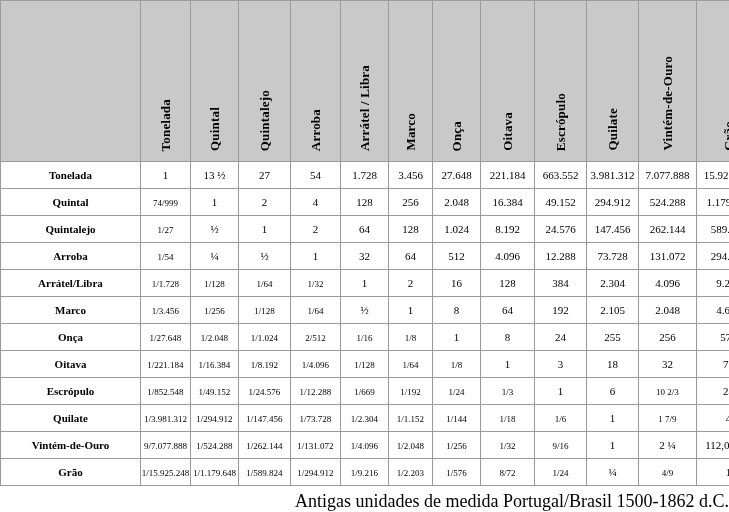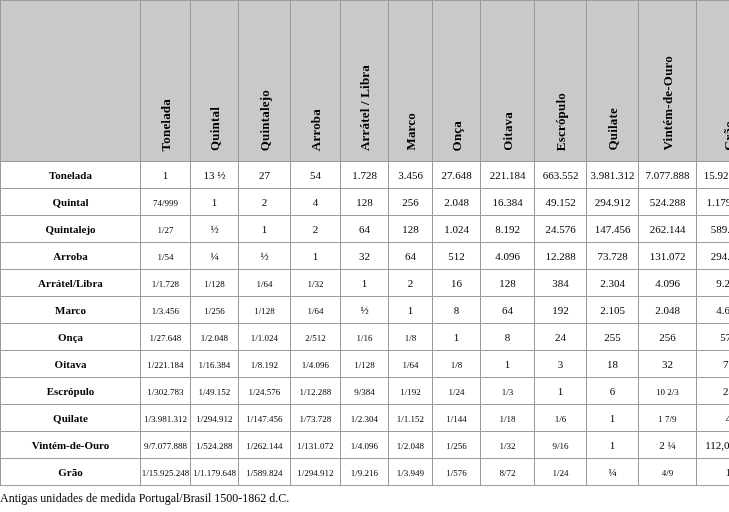--- a/index.html
+++ b/index.html
@@ -53,22 +53,22 @@
     font-size:14px;
     text-align:left;
     padding-left:6px;
     height:26px;
   }
   td.val{height:26px;font-size:11.5px;}
   td.diag{background:#c9c9c9;}
   td.kg{font-size:11.5px;}
   .frac{font-size:9px;}
   .caption{
-    text-align:left;
-    font-size:12px;
+    text-align:right;
+    font-size:18px;
     font-family:"Liberation Serif", serif;
     padding-top:5px;
   }
 </style>
 </head>
 <body>
 
 <div id="wrap">
 
   <table class="conv">
@@ -229,25 +229,25 @@
           <td class="val"><span class="frac">1/8</span></td>
           <td class="val diag">1</td>
           <td class="val">3</td>
           <td class="val">18</td>
           <td class="val">32</td>
           <td class="val">72</td>
           <td class="val kg">3,5856 g</td>
         </tr>
         <tr>
           <td class="rowhead">Escrópulo</td>
-          <td class="val"><span class="frac">1/302.783</span></td>
+          <td class="val"><span class="frac">1/852.548</span></td>
           <td class="val"><span class="frac">1/49.152</span></td>
           <td class="val"><span class="frac">1/24.576</span></td>
           <td class="val"><span class="frac">1/12.288</span></td>
-          <td class="val"><span class="frac">9/384</span></td>
+          <td class="val"><span class="frac">1/669</span></td>
           <td class="val"><span class="frac">1/192</span></td>
           <td class="val"><span class="frac">1/24</span></td>
           <td class="val"><span class="frac">1/3</span></td>
           <td class="val diag">1</td>
           <td class="val">6</td>
           <td class="val"><span class="frac">10 2/3</span></td>
           <td class="val">24</td>
           <td class="val kg">1,1952 g</td>
         </tr>
         <tr>
@@ -281,21 +281,21 @@
           <td class="val diag">2 ¼</td>
           <td class="val kg">112,05 mg</td>
         </tr>
         <tr>
           <td class="rowhead">Grão</td>
           <td class="val"><span class="frac">1/15.925.248</span></td>
           <td class="val"><span class="frac">1/1.179.648</span></td>
           <td class="val"><span class="frac">1/589.824</span></td>
           <td class="val"><span class="frac">1/294.912</span></td>
           <td class="val"><span class="frac">1/9.216</span></td>
-          <td class="val"><span class="frac">1/3.949</span></td>
+          <td class="val"><span class="frac">1/2.203</span></td>
           <td class="val"><span class="frac">1/576</span></td>
           <td class="val"><span class="frac">8/72</span></td>
           <td class="val"><span class="frac">1/24</span></td>
           <td class="val">¼</td>
           <td class="val"><span class="frac">4/9</span></td>
           <td class="val diag">1</td>
           <td class="val kg">49,8 mg</td>
         </tr>
       </tbody>
   </table>

